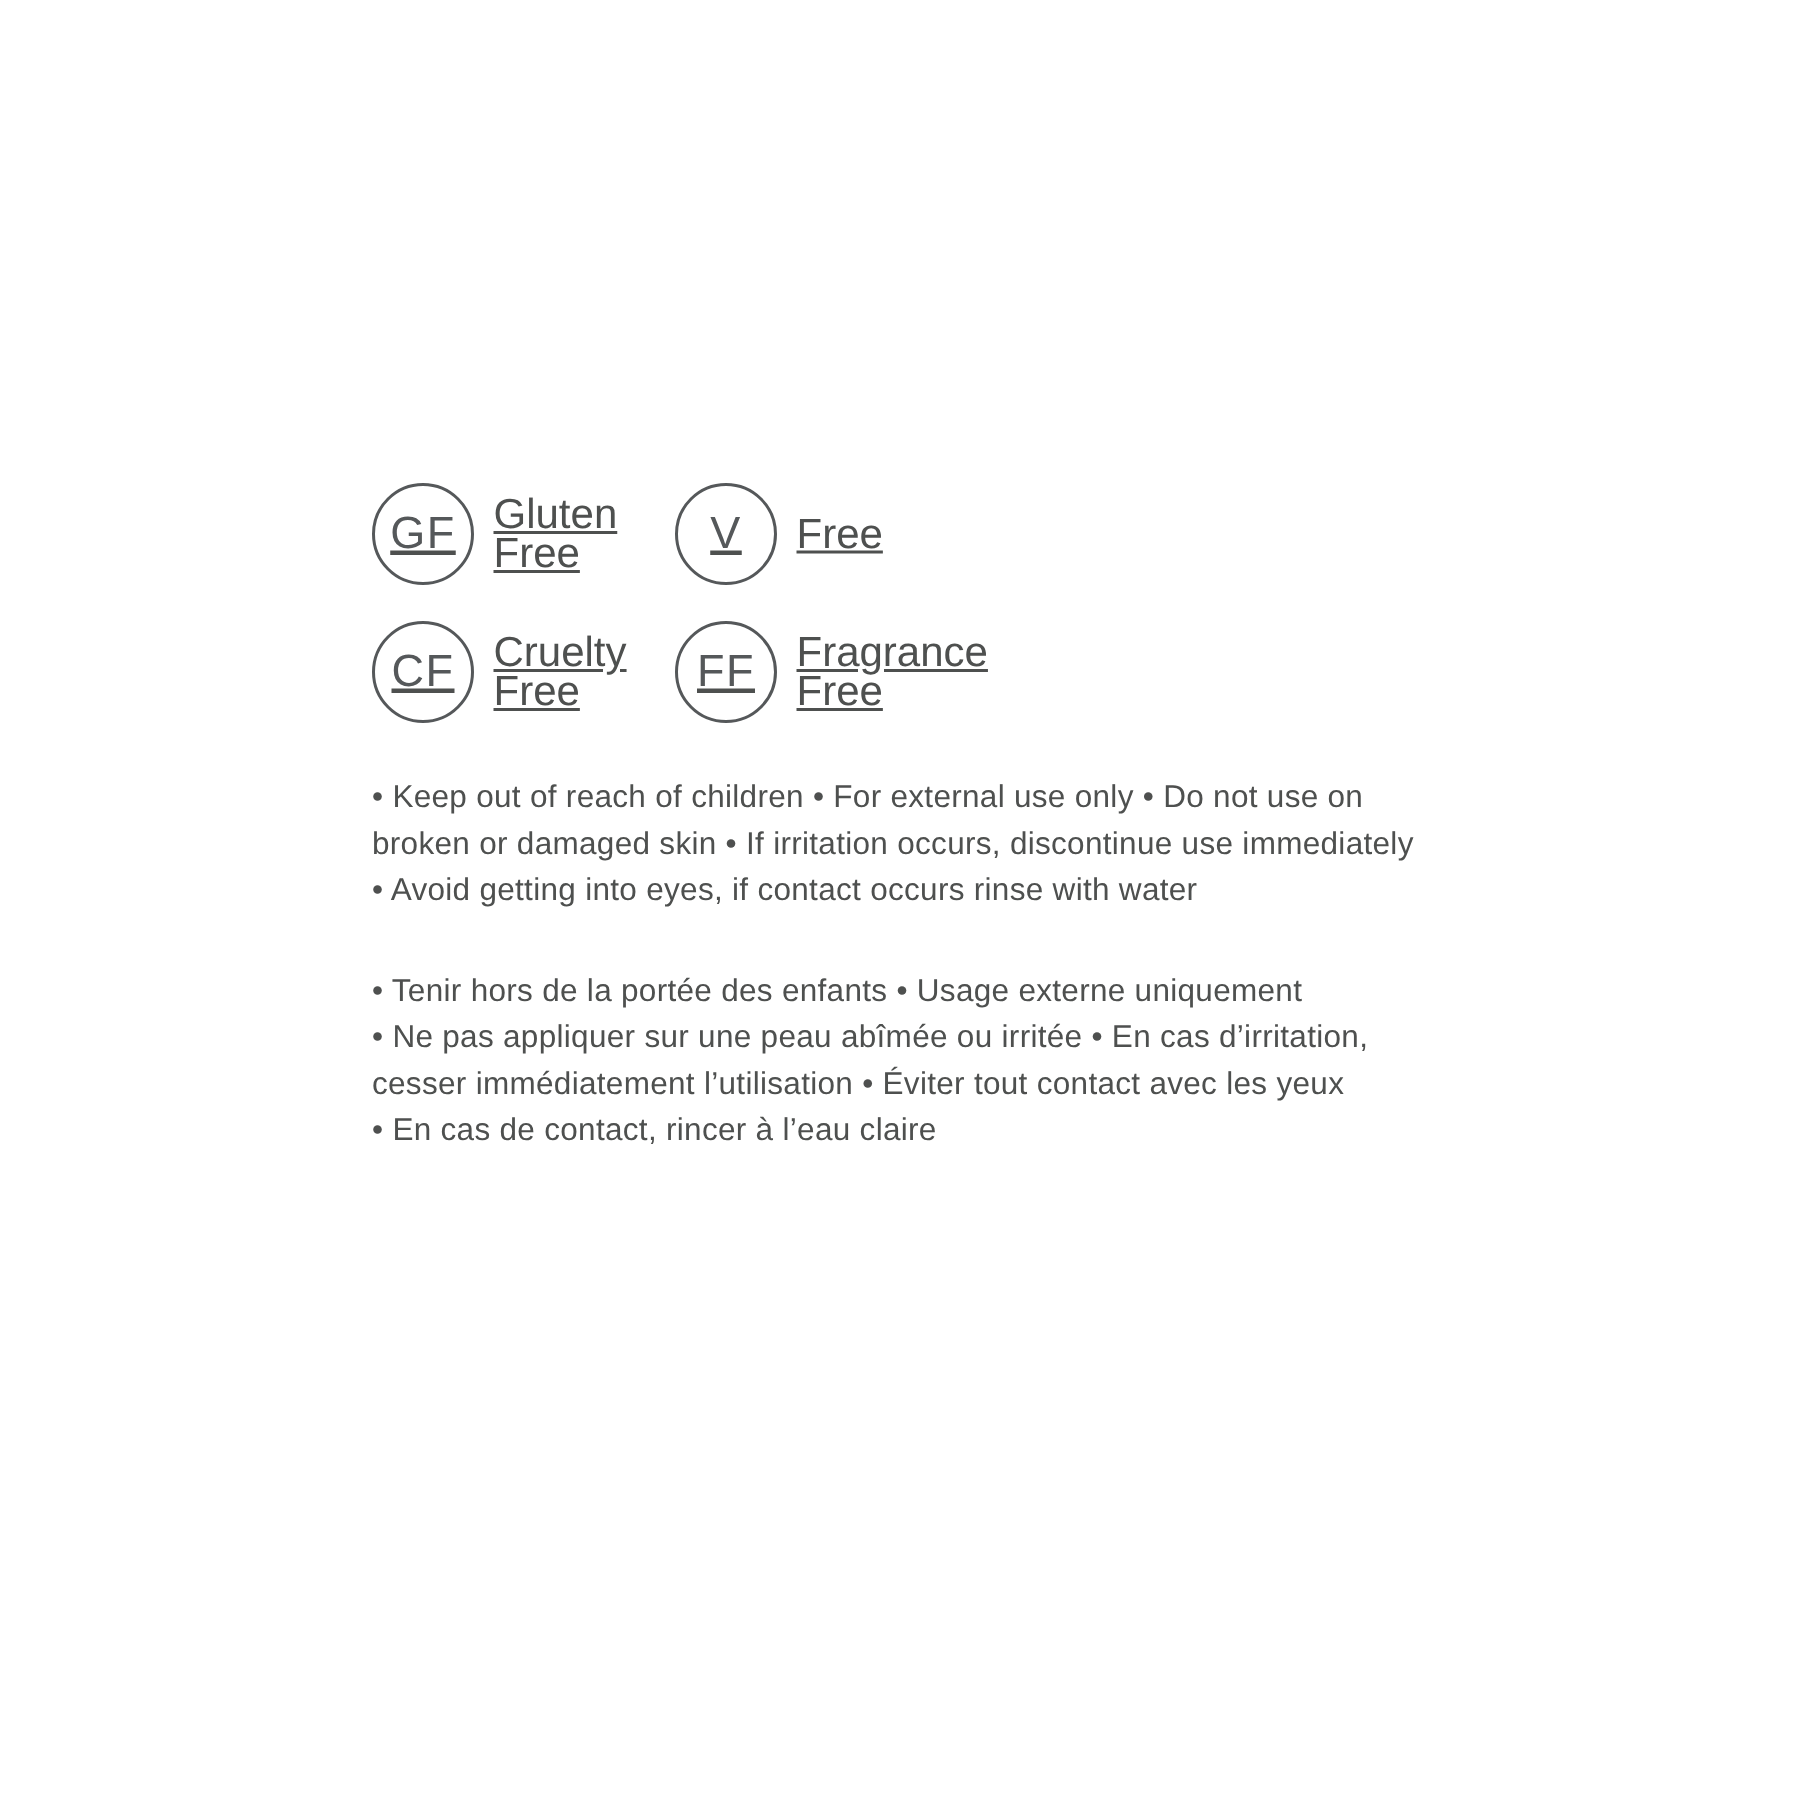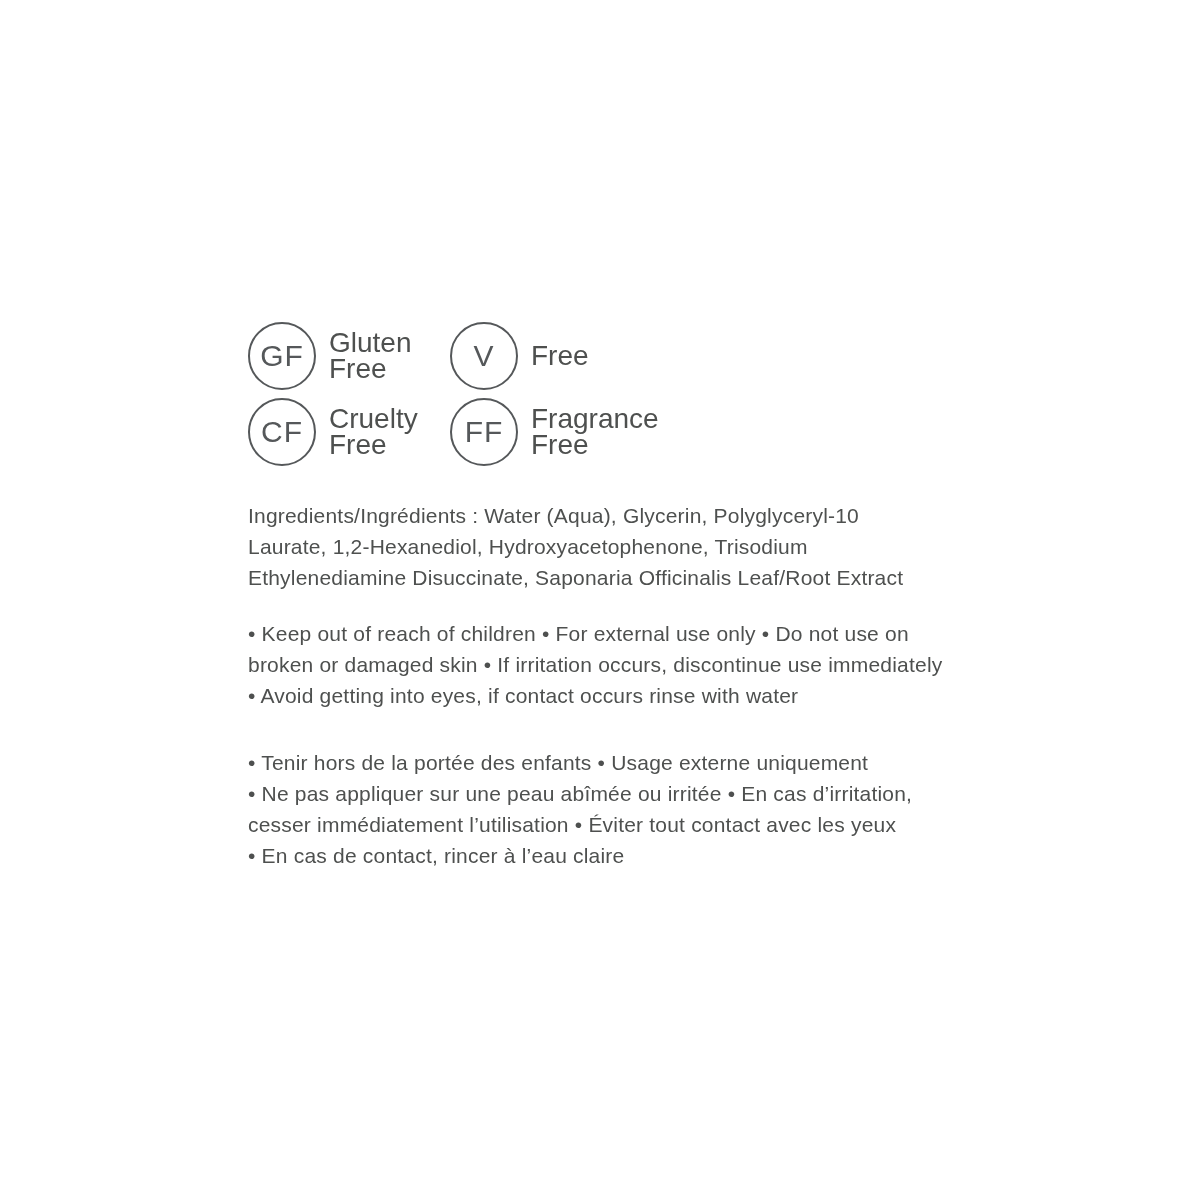--- a/index.html
+++ b/index.html
@@ -19,22 +19,23 @@
   .content {
     position: absolute;
     left: 248px;
     top: 322px;
     width: 720px;
   }
   
   .badges {
     display: grid;
     grid-template-columns: 202px auto;
-    row-gap: 8px;
+    row-gap: 24px;
     margin-bottom: 34px;
+    text-decoration: underline;
   }
   .badge {
     display: flex;
     align-items: center;
   }
   .badge-circle {
     box-sizing: border-box;
     width: 68px;
     height: 68px;
     border: 2.5px solid #55585a;
@@ -109,25 +110,20 @@
           <span>FF</span>
         </div>
         <div class="badge-label">
           <div>Fragrance</div>
           <div>Free</div>
         </div>
       </div>
 
     </div>
 
-    <div class="para para-ingredients">
-      <div>Ingredients/Ingrédients : Water (Aqua), Glycerin, Polyglyceryl-10</div>
-      <div>Laurate, 1,2-Hexanediol, Hydroxyacetophenone, Trisodium</div>
-      <div>Ethylenediamine Disuccinate, Saponaria Officinalis Leaf/Root Extract</div>
-    </div>
 
     <div class="para para-warnings-en">
       <div>• Keep out of reach of children • For external use only • Do not use on</div>
       <div>broken or damaged skin • If irritation occurs, discontinue use immediately</div>
       <div>• Avoid getting into eyes, if contact occurs rinse with water</div>
     </div>
 
     <div class="para para-warnings-fr">
       <div>• Tenir hors de la portée des enfants • Usage externe uniquement</div>
       <div>• Ne pas appliquer sur une peau abîmée ou irritée • En cas d’irritation,</div>

